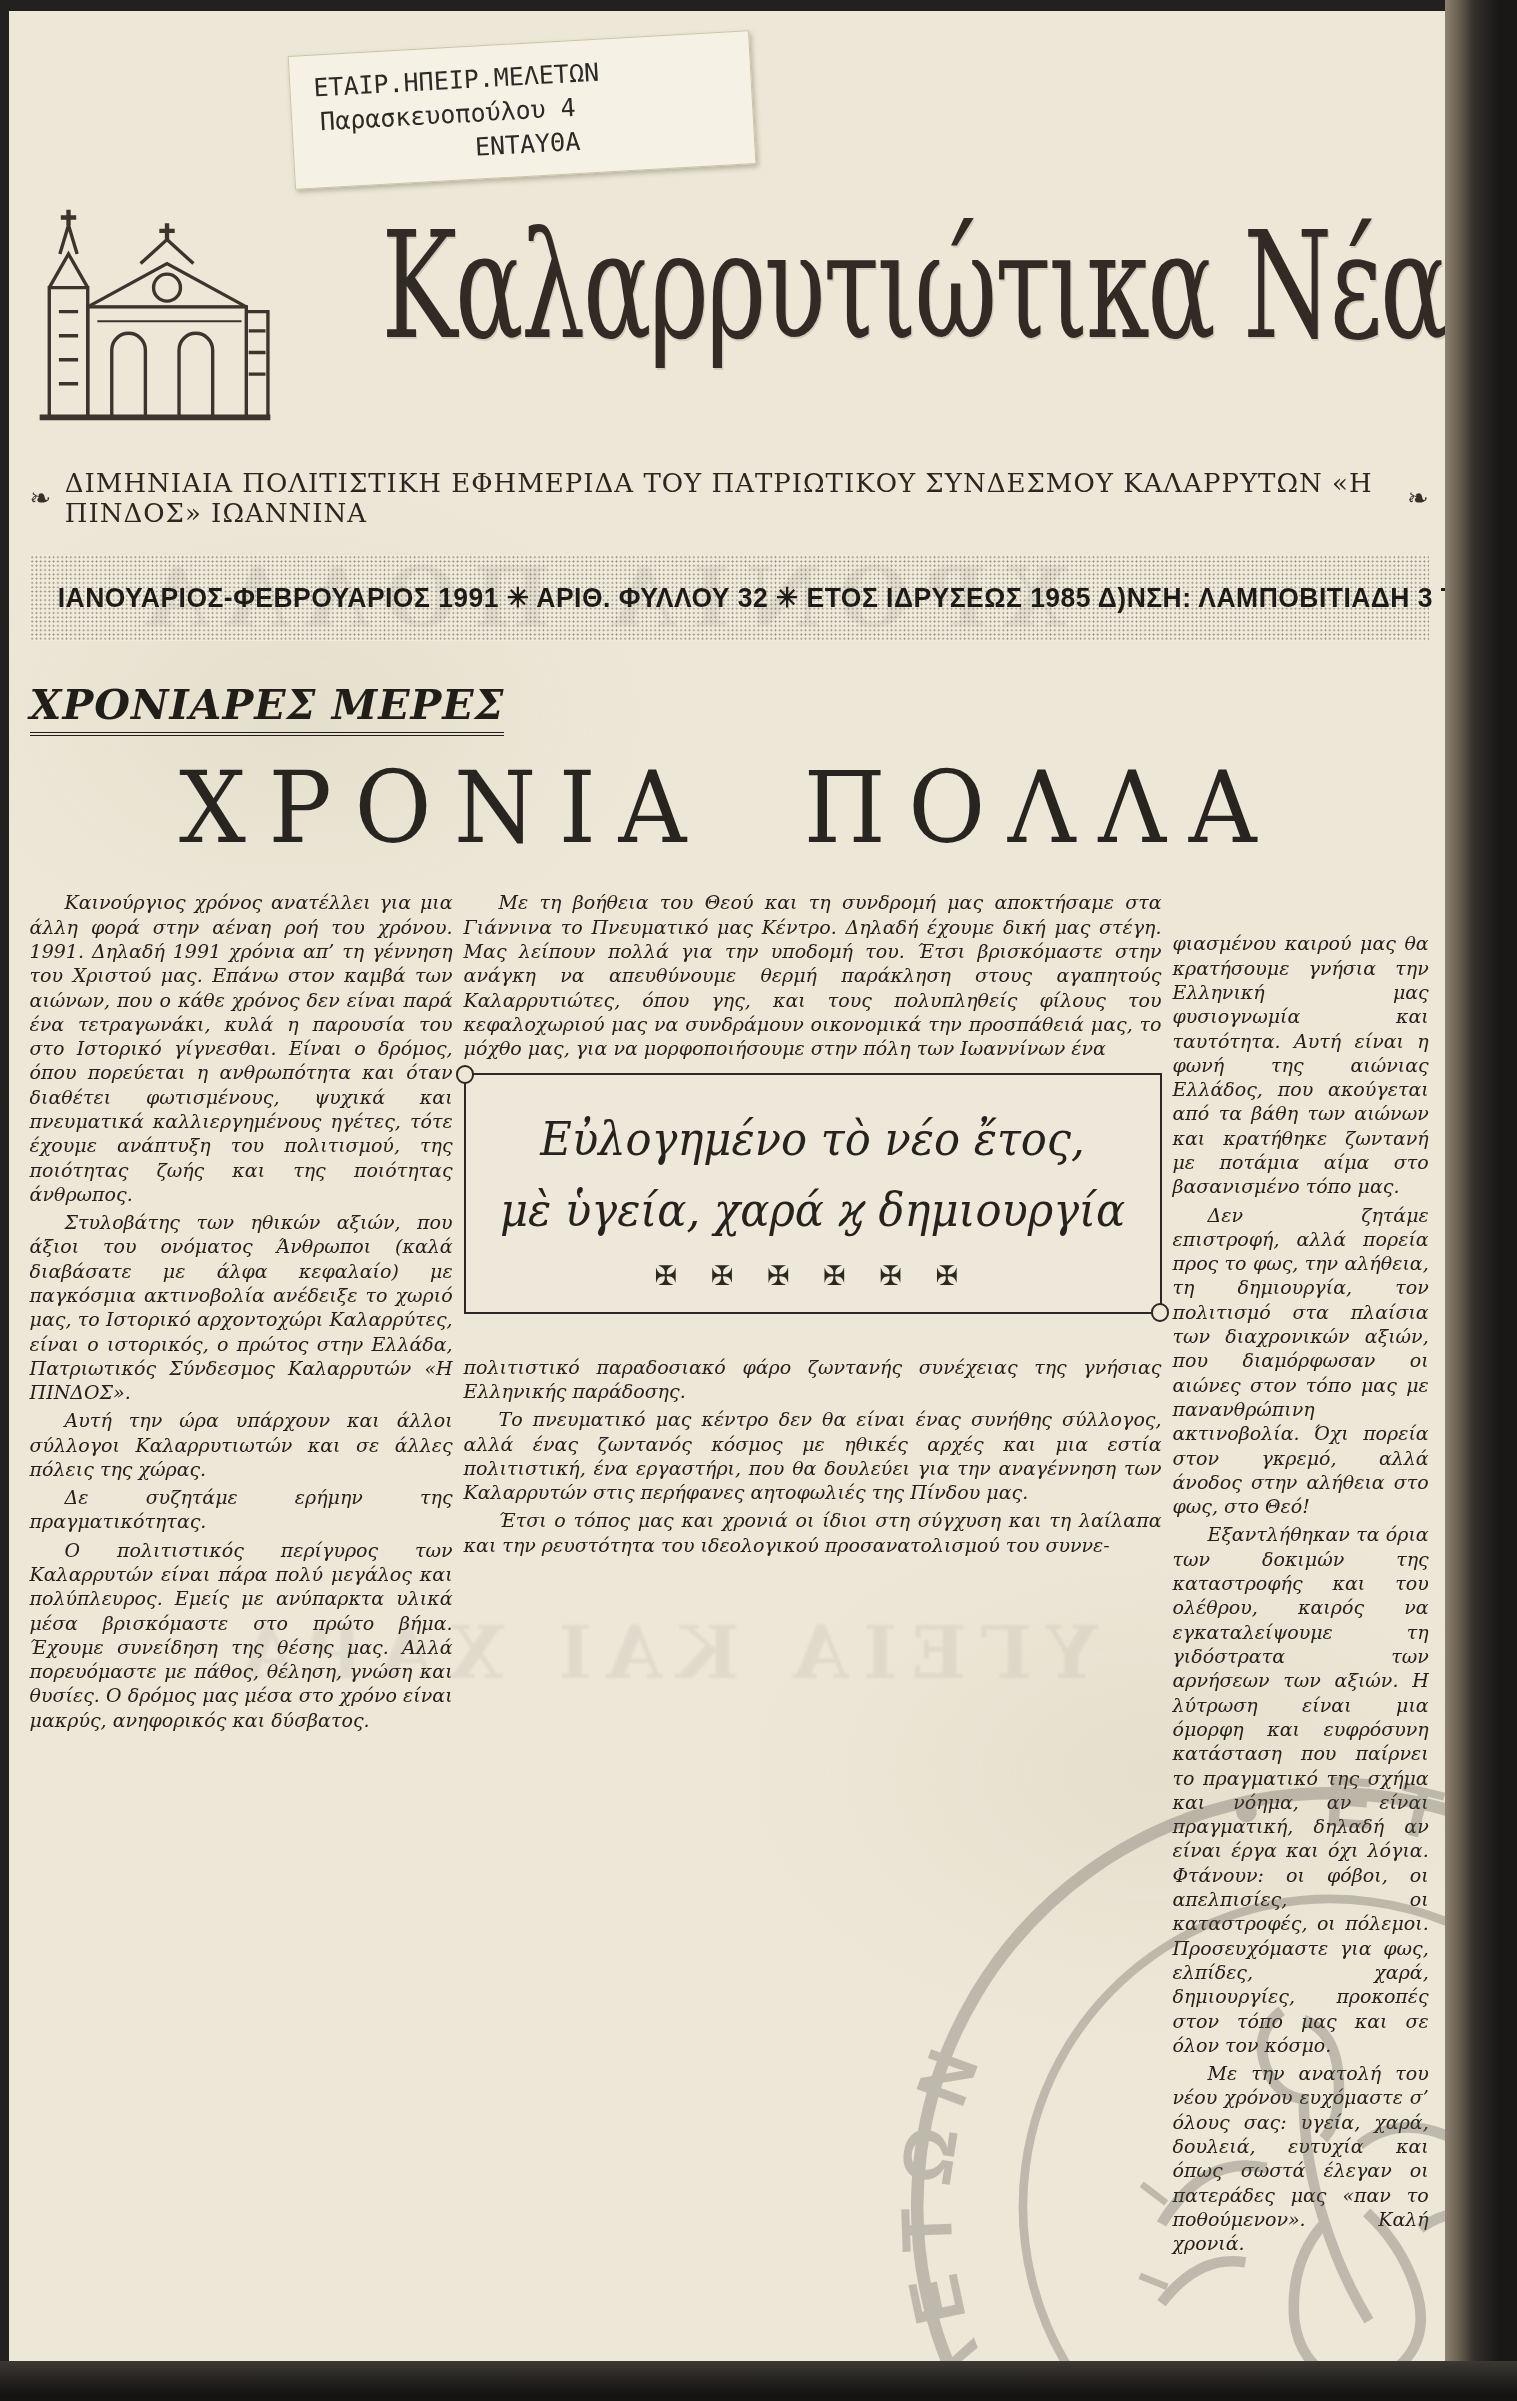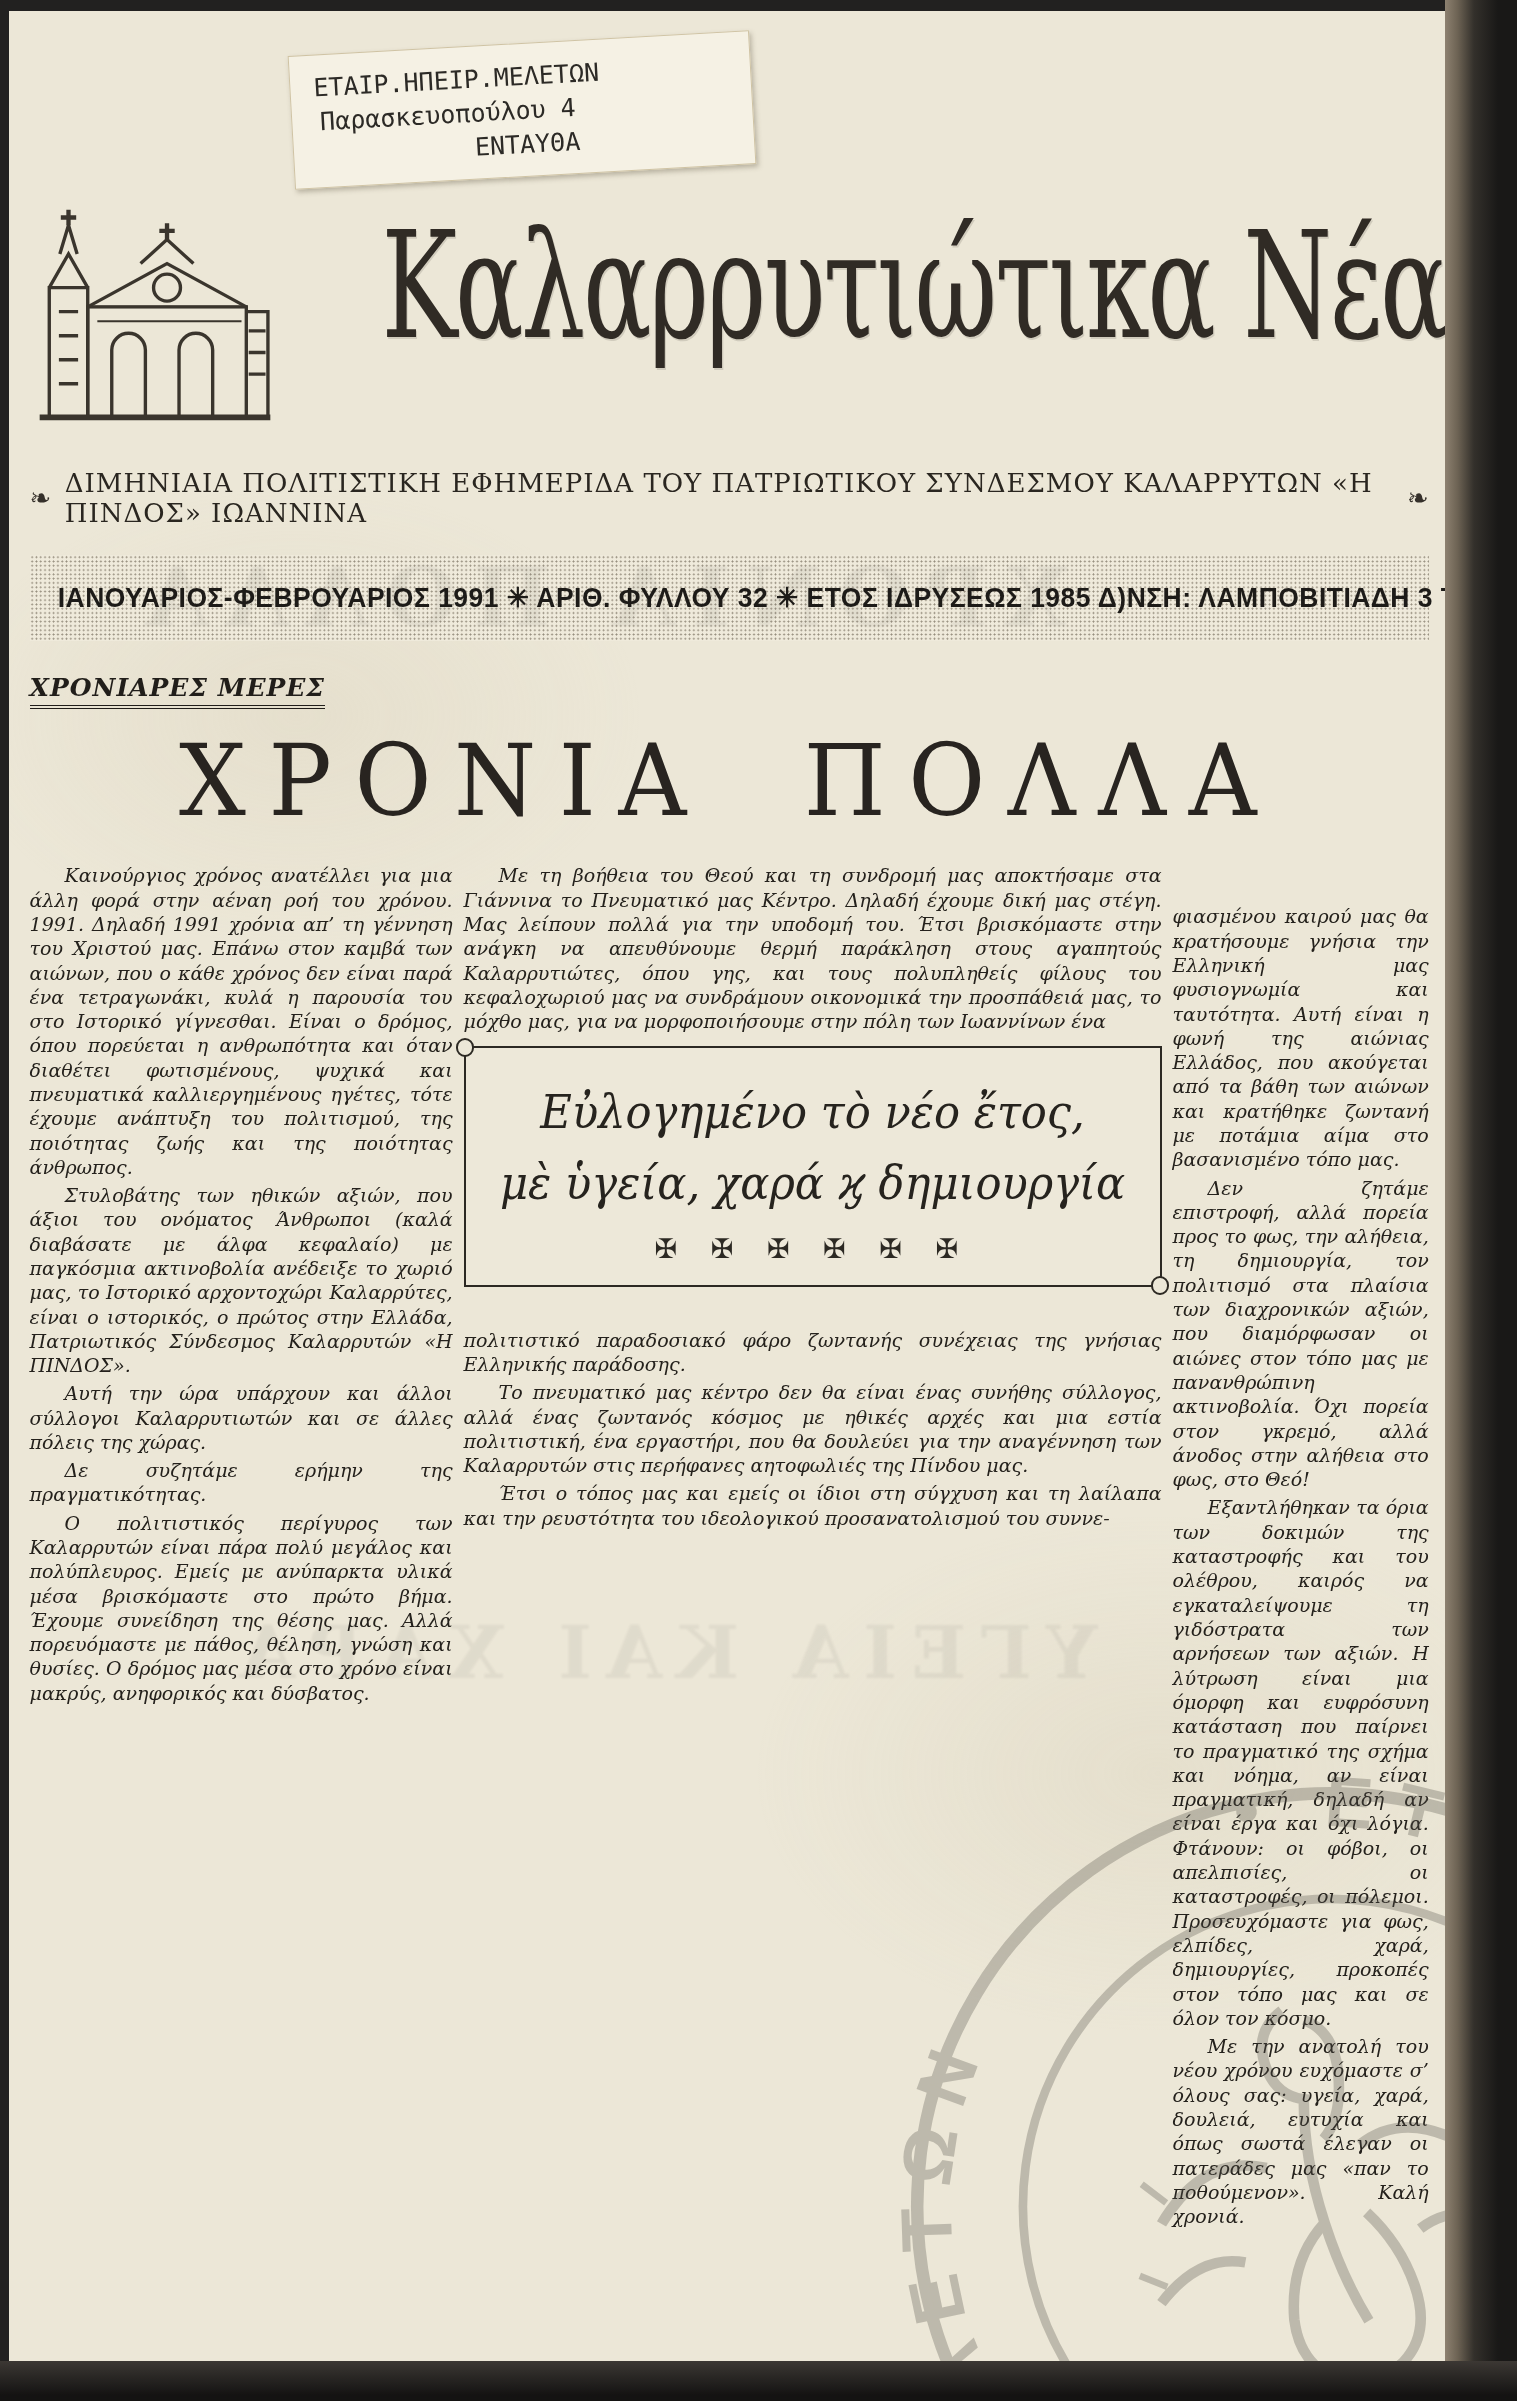--- a/index.html
+++ b/index.html
@@ -60,22 +60,22 @@
     padding:27px 14.4px;
   }
   .datebar-text{
     font-family:"Liberation Sans", sans-serif;
     font-weight:bold;font-size:27px;letter-spacing:0.5px;color:#1d1b18;text-align:center;
     white-space:nowrap;transform:scaleX(.98);
   }
 
   
   .kicker1{
-    display:inline-block;margin-top:32px;
-    font-size:25px;font-style:italic;font-weight:bold;letter-spacing:1px;color:#211e1a;
+    display:inline-block;margin-top:40px;
+    font-size:41px;font-style:italic;font-weight:bold;letter-spacing:1px;color:#211e1a;
     border-bottom:4.8px double #211e1a;padding-bottom:2.9px;
   }
   .headline1{
     margin-top:17.3px;text-align:center;
     font-size:94px;letter-spacing:.24em;word-spacing:.45em;color:#282420;
     transform:scaleY(1.05);white-space:nowrap;
   }
   .cols-top{display:flex;gap:11px;margin-top:28px;}
   .cols-top .col{flex:1 1 0;}
   .col.c1{flex:0 0 423px;}
@@ -188,21 +188,21 @@
           <p>Με τη βοήθεια του Θεού και τη συνδρομή μας αποκτήσαμε στα Γιάννινα το Πνευματικό μας Κέντρο. Δηλαδή έχουμε δική μας στέγη. Μας λείπουν πολλά για την υποδομή του. Έτσι βρισκόμαστε στην ανάγκη να απευθύνουμε θερμή παράκληση στους αγαπητούς Καλαρρυτιώτες, όπου γης, και τους πολυπληθείς φίλους του κεφαλοχωριού μας να συνδράμουν οικονομικά την προσπάθειά μας, το μόχθο μας, για να μορφοποιήσουμε στην πόλη των Ιωαννίνων ένα</p>
           <div class="bless-box">
             <span class="corner tl"></span>
             <span class="corner br"></span>
             <div class="bless-line">Εὐλογημένο τὸ νέο ἔτος,</div>
             <div class="bless-line">μὲ ὑγεία, χαρά ϗ δημιουργία</div>
             <div class="bless-orn">✠ ✠ ✠ ✠ ✠ ✠</div>
           </div>
           <p class="noindent">πολιτιστικό παραδοσιακό φάρο ζωντανής συνέχειας της γνήσιας Ελληνικής παράδοσης.</p>
           <p>Το πνευματικό μας κέντρο δεν θα είναι ένας συνήθης σύλλογος, αλλά ένας ζωντανός κόσμος με ηθικές αρχές και μια εστία πολιτιστική, ένα εργαστήρι, που θα δουλεύει για την αναγέννηση των Καλαρρυτών στις περήφανες αητοφωλιές της Πίνδου μας.</p>
-          <p>Έτσι ο τόπος μας και εμείς οι ίδιοι στη σύγχυση και τη λαίλαπα και την ρευστότητα του ιδεολογικού προσανατολισμού του συννε-</p>
+          <p>Έτσι ο τόπος μας και χρονιά οι ίδιοι στη σύγχυση και τη λαίλαπα και την ρευστότητα του ιδεολογικού προσανατολισμού του συννε-</p>
         </div>
         <div class="col c3">
           <p class="noindent">φιασμένου καιρού μας θα κρατήσουμε γνήσια την Ελληνική μας φυσιογνωμία και ταυτότητα. Αυτή είναι η φωνή της αιώνιας Ελλάδος, που ακούγεται από τα βάθη των αιώνων και κρατήθηκε ζωντανή με ποτάμια αίμα στο βασανισμένο τόπο μας.</p>
           <p>Δεν ζητάμε επιστροφή, αλλά πορεία προς το φως, την αλήθεια, τη δημιουργία, τον πολιτισμό στα πλαίσια των διαχρονικών αξιών, που διαμόρφωσαν οι αιώνες στον τόπο μας με πανανθρώπινη ακτινοβολία. Όχι πορεία στον γκρεμό, αλλά άνοδος στην αλήθεια στο φως, στο Θεό!</p>
           <p>Εξαντλήθηκαν τα όρια των δοκιμών της καταστροφής και του ολέθρου, καιρός να εγκαταλείψουμε τη γιδόστρατα των αρνήσεων των αξιών. Η λύτρωση είναι μια όμορφη και ευφρόσυνη κατάσταση που παίρνει το πραγματικό της σχήμα και νόημα, αν είναι πραγματική, δηλαδή αν είναι έργα και όχι λόγια. Φτάνουν: οι φόβοι, οι απελπισίες, οι καταστροφές, οι πόλεμοι. Προσευχόμαστε για φως, ελπίδες, χαρά, δημιουργίες, προκοπές στον τόπο μας και σε όλον τον κόσμο.</p>
           <p>Με την ανατολή του νέου χρόνου ευχόμαστε σ’ όλους σας: υγεία, χαρά, δουλειά, ευτυχία και όπως σωστά έλεγαν οι πατεράδες μας «παν το ποθούμενον». Καλή χρονιά.</p>
 
         </div>
       </div>
     </div>

